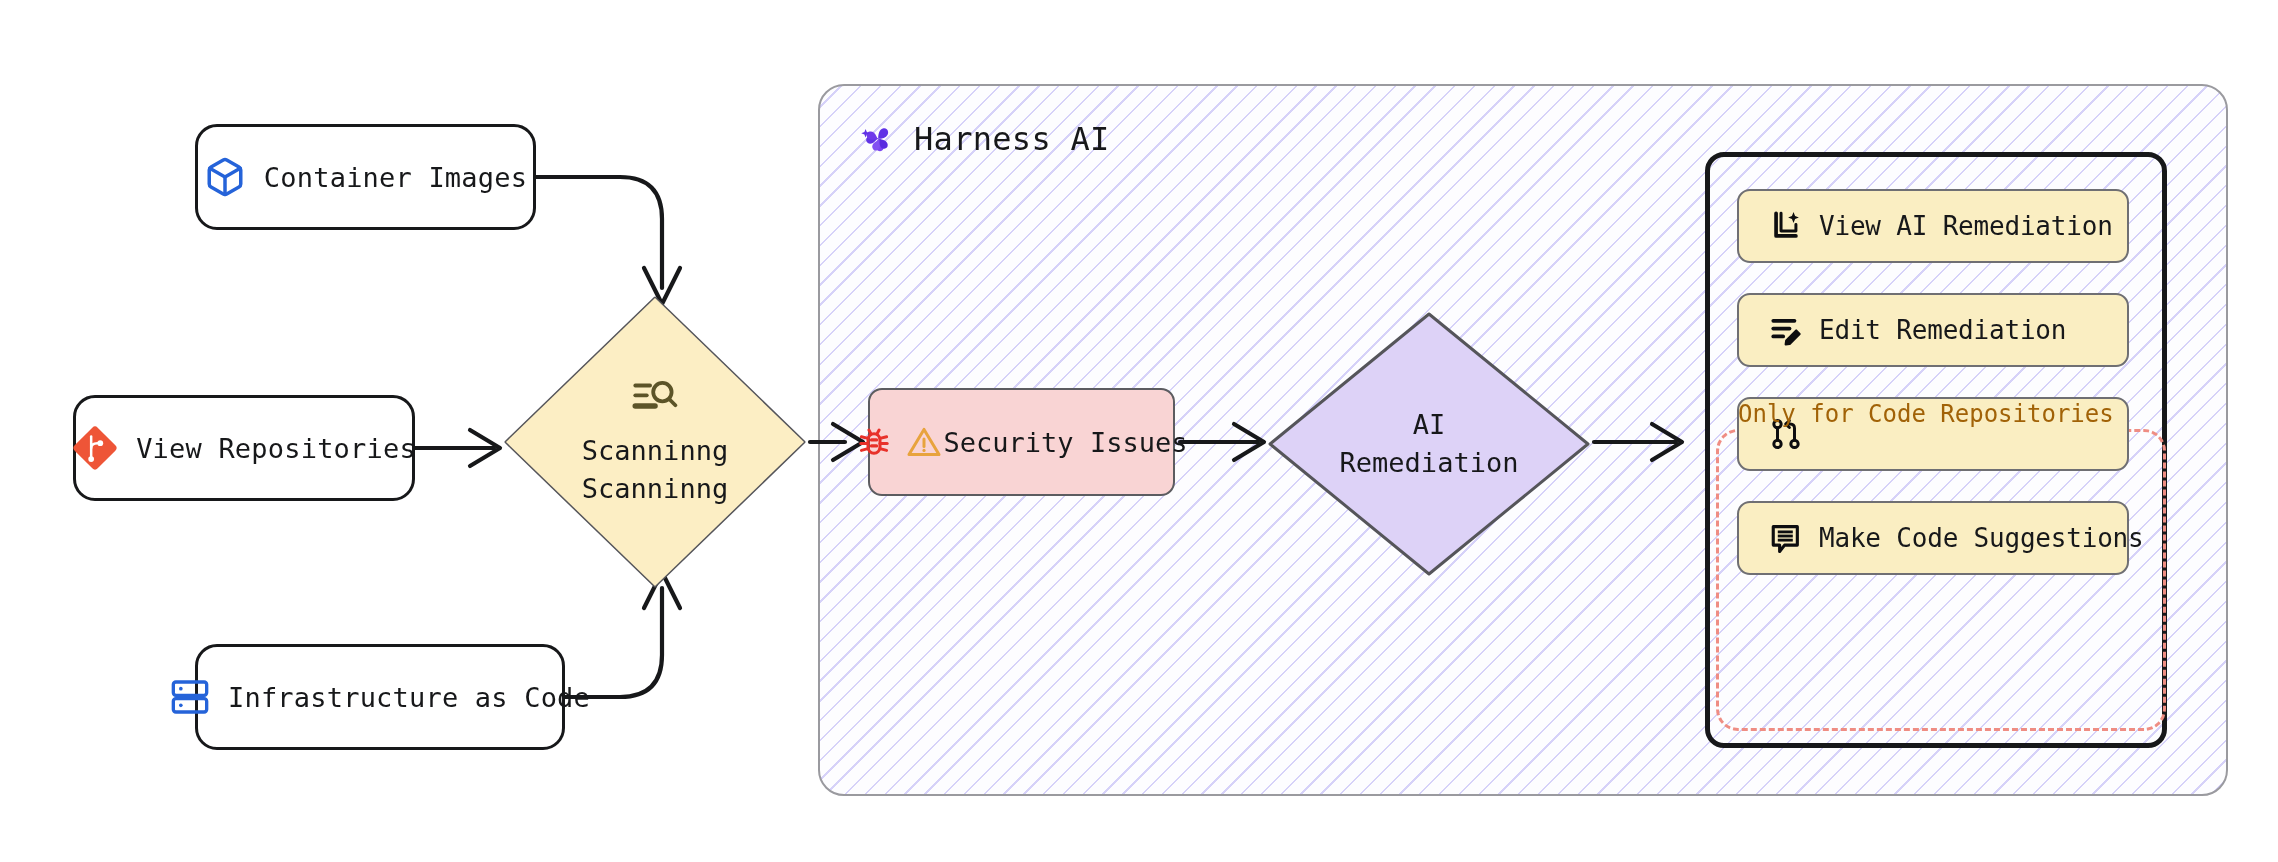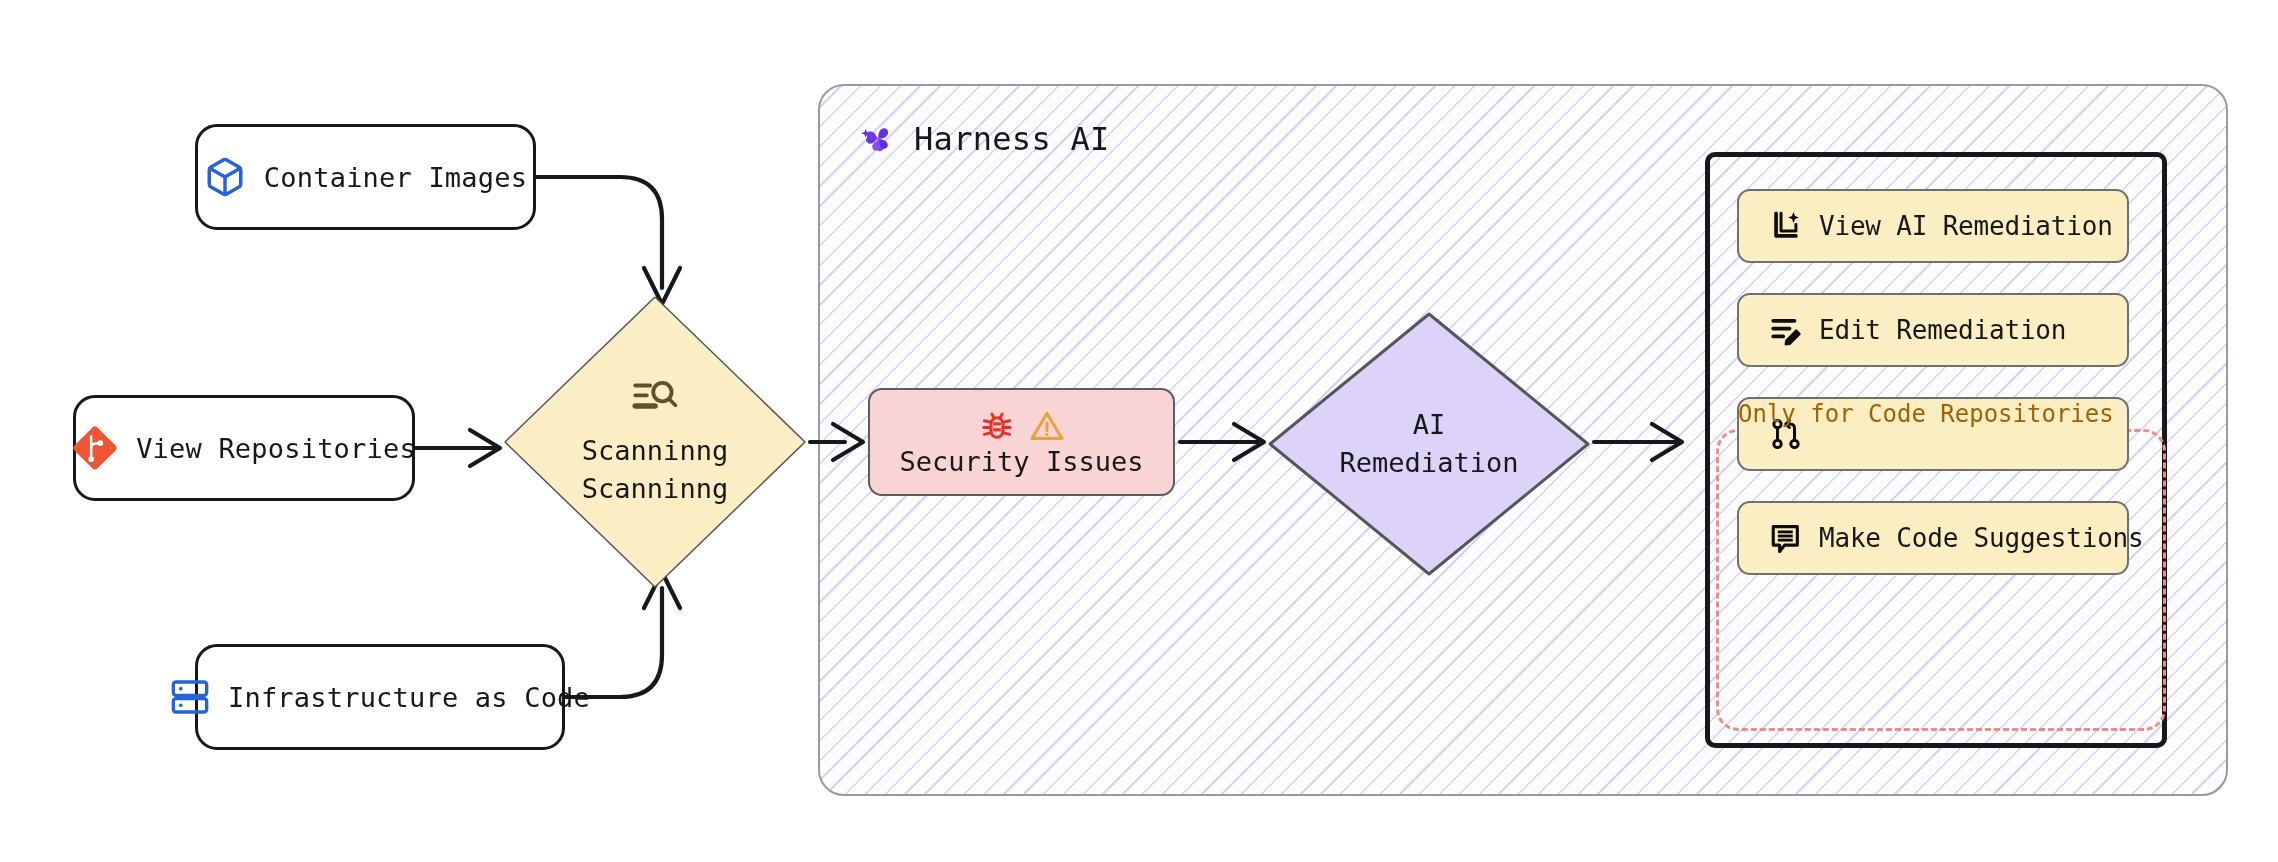--- a/index.html
+++ b/index.html
@@ -42,29 +42,29 @@
     padding-left:40px;
   }
   #harness-header{position:absolute;left:38px;top:33px;display:flex;align-items:center;gap:16px;}
   #harness-header .htxt{font-size:32px;color:#17181a;letter-spacing:0.3px;}
 
   
   #security-issues{
     position:absolute;left:868px;top:388px;width:307px;height:108px;
     box-sizing:border-box;
     background:#f9d4d4;border:2.6px solid #5c5c60;border-radius:14px;
-    display:flex;flex-direction:column;align-items:center;justify-content:center;gap:2px;
+    display:flex;align-items:center;justify-content:center;gap:2px;
   }
   #security-issues .icons{display:flex;gap:14px;align-items:center;}
   #security-issues .lbl{font-size:27px;color:#17181a;white-space:nowrap;}
 
   
   #actions-container{
     position:absolute;left:1705px;top:152px;width:462px;height:596px;
-    box-sizing:border-box;border:5px solid #17181a;border-radius:10px;
+    box-sizing:border-box;border:5px solid #17181a;border-radius:19px;
     background:transparent;
   }
   #actions-inner{position:absolute;left:0;top:0;width:100%;height:100%;}
 
   .action-btn{
     position:absolute;box-sizing:border-box;left:27px;width:392px;height:74px;
     background:#faeec2;border:2.6px solid #6f6f73;border-radius:13px;
     display:flex;align-items:center;gap:16px;padding-left:30px;
   }
   .action-btn .albl{font-size:26px;color:#17181a;white-space:nowrap;letter-spacing:-0.2px;}

